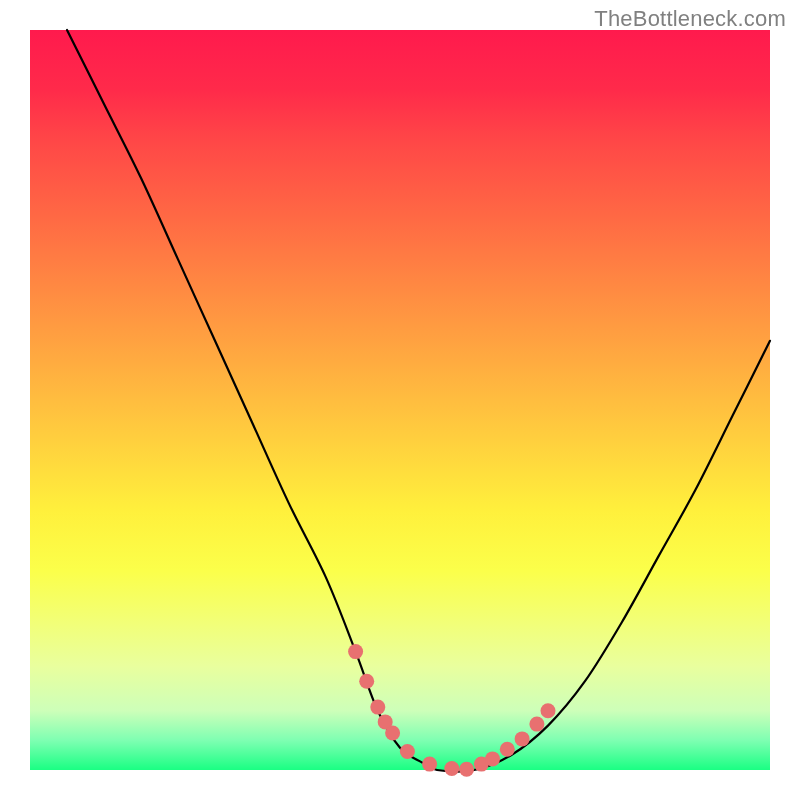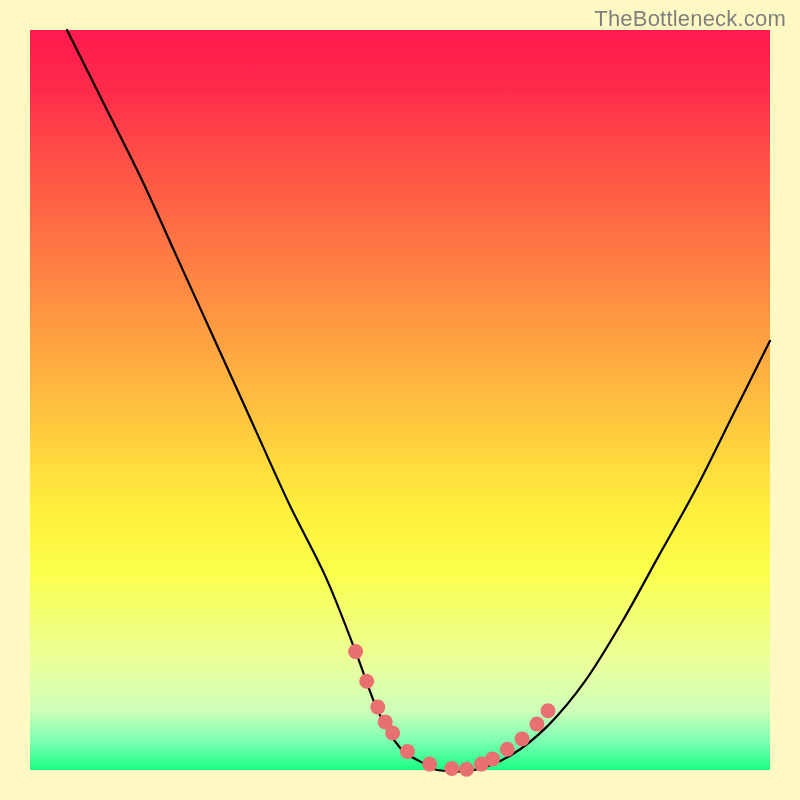--- a/index.html
+++ b/index.html
@@ -8,21 +8,21 @@
     height: 800px;
     background: #000;
     position: relative;
     font-family: Arial, sans-serif;
   }
   .outer {
     position: absolute;
     top: 0; left: 0;
     width: 800px;
     height: 800px;
-    background: #fef9c3;
+    background: #ffffff;
   }
   .watermark {
     position: absolute;
     top: 6px;
     right: 14px;
     color: #808080;
     font-size: 22px;
     font-weight: 500;
     z-index: 10;
     letter-spacing: 0.2px;

